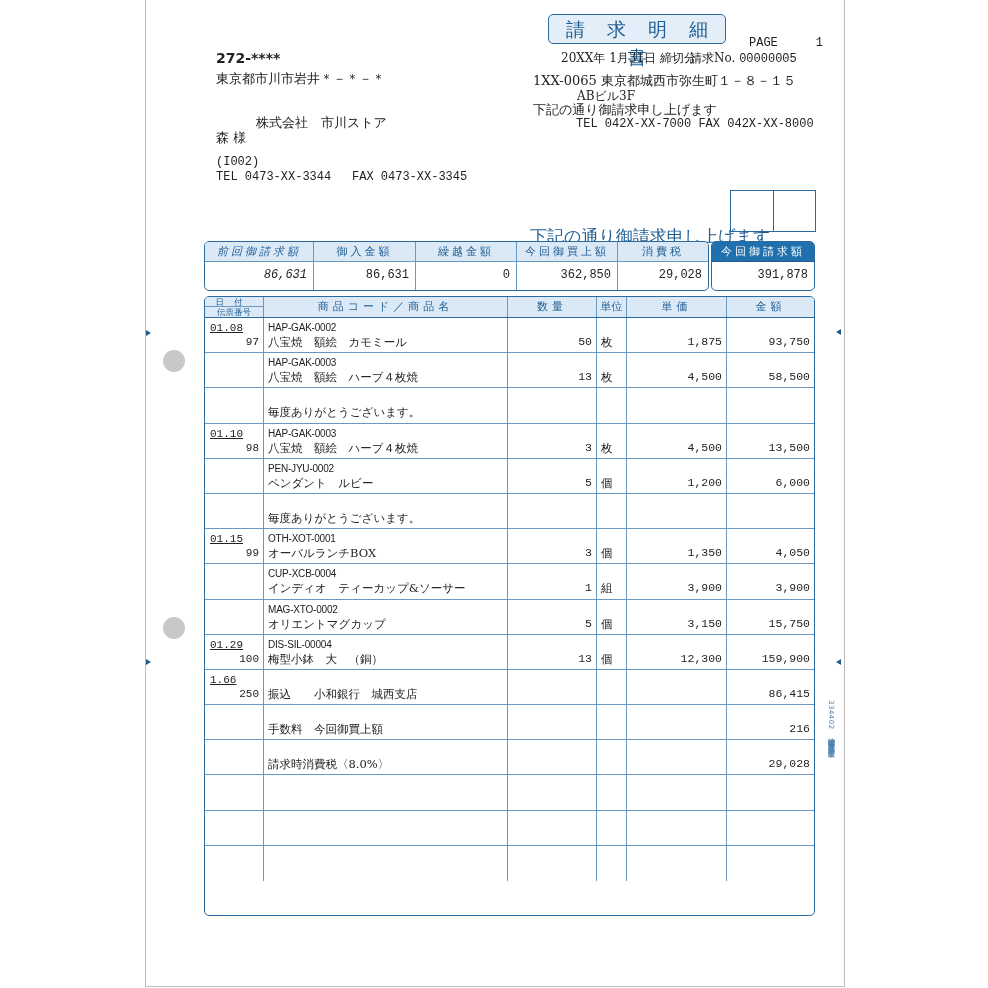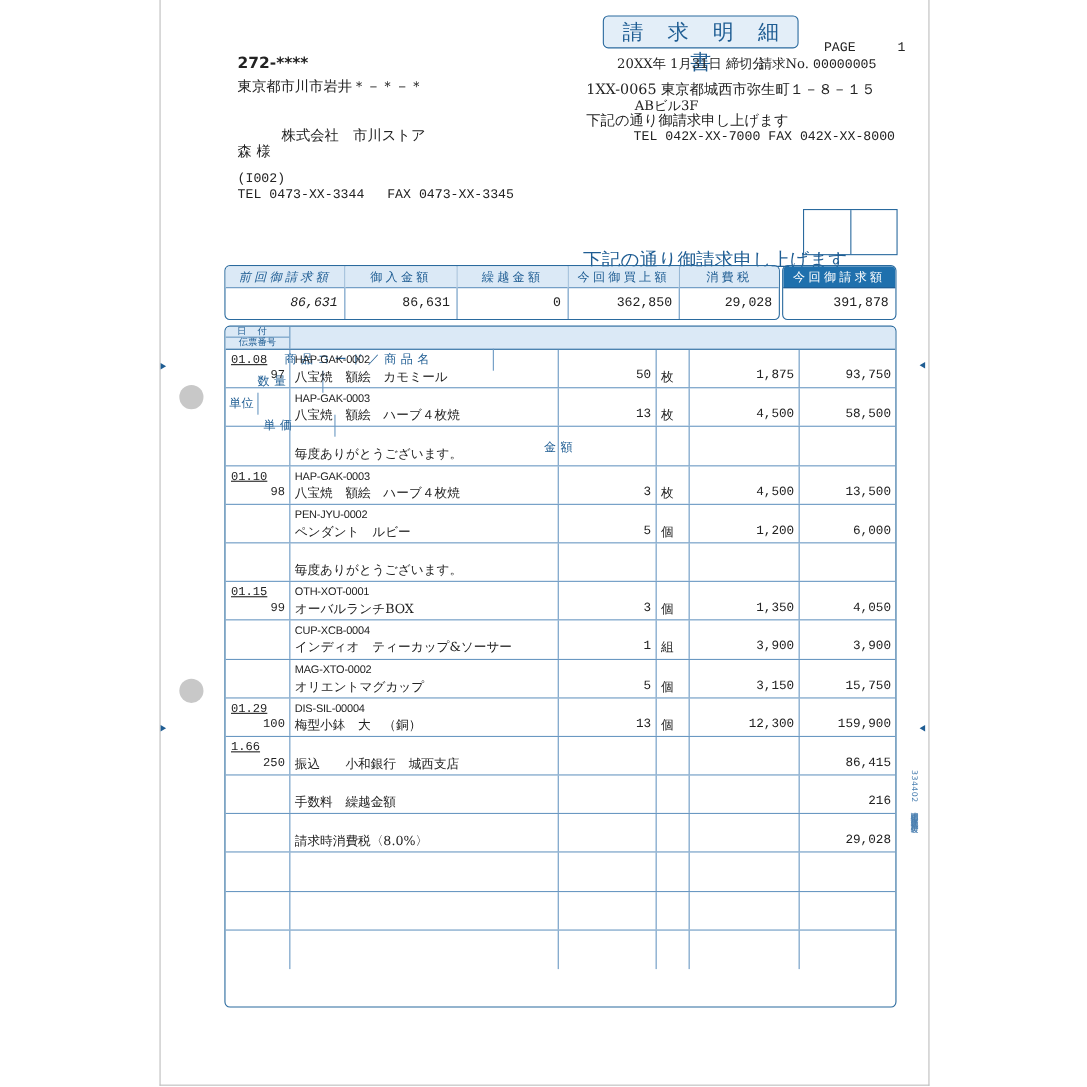--- a/index.html
+++ b/index.html
@@ -56,21 +56,21 @@
   .s-val {
     flex: 1; text-align: right; padding-right: 6px; font-size: 12px; line-height: 27px;
     font-family: "Liberation Mono", "DejaVu Sans Mono", monospace;
   }
 
   
   .detail {
     position: absolute; left: 204px; top: 296px; width: 611px; height: 620px;
     border: 1.5px solid #2a6a9e; border-radius: 5px; overflow: hidden;
   }
-  .d-head { display: flex; height: 21px; background: #dbe9f6; border-bottom: 1.5px solid #2a6a9e; flex-direction: column; }
+  .d-head { display: flex; height: 21px; background: #dbe9f6; border-bottom: 1.5px solid #2a6a9e; }
   .d-head > div {
     border-right: 1px solid #6a98c2; color: #1f5d93; font-family: "DejaVu Sans", sans-serif;
     font-size: 11px; text-align: center; line-height: 20px; letter-spacing: 4px;
   }
   .d-head > div:last-child { border-right: none; }
   .d-head .datehead { display: flex; flex-direction: column; line-height: 10px; font-size: 8.5px; letter-spacing: 0; }
   .d-head .datehead span:first-child { border-bottom: 1px solid #6a98c2; height: 10px; letter-spacing: 10px; }
 
   .c-date { width: 59px; }
   .c-name { width: 244px; }
@@ -439,21 +439,21 @@
     </div>
   </div>
 
   <div class="d-row">
     <div class="c-date">
       <span class="date-top"></span>
       <span class="slip"></span>
     </div>
     <div class="c-name">
       <span class="code"></span>
-      <span class="pname">手数料　繰越金額</span>
+      <span class="pname">手数料　今回御買上額</span>
     </div>
     <div class="c-qty">
       <span class="num"></span>
     </div>
     <div class="c-unit">
       <span class="unit"></span>
     </div>
     <div class="c-price">
       <span class="num"></span>
     </div>

